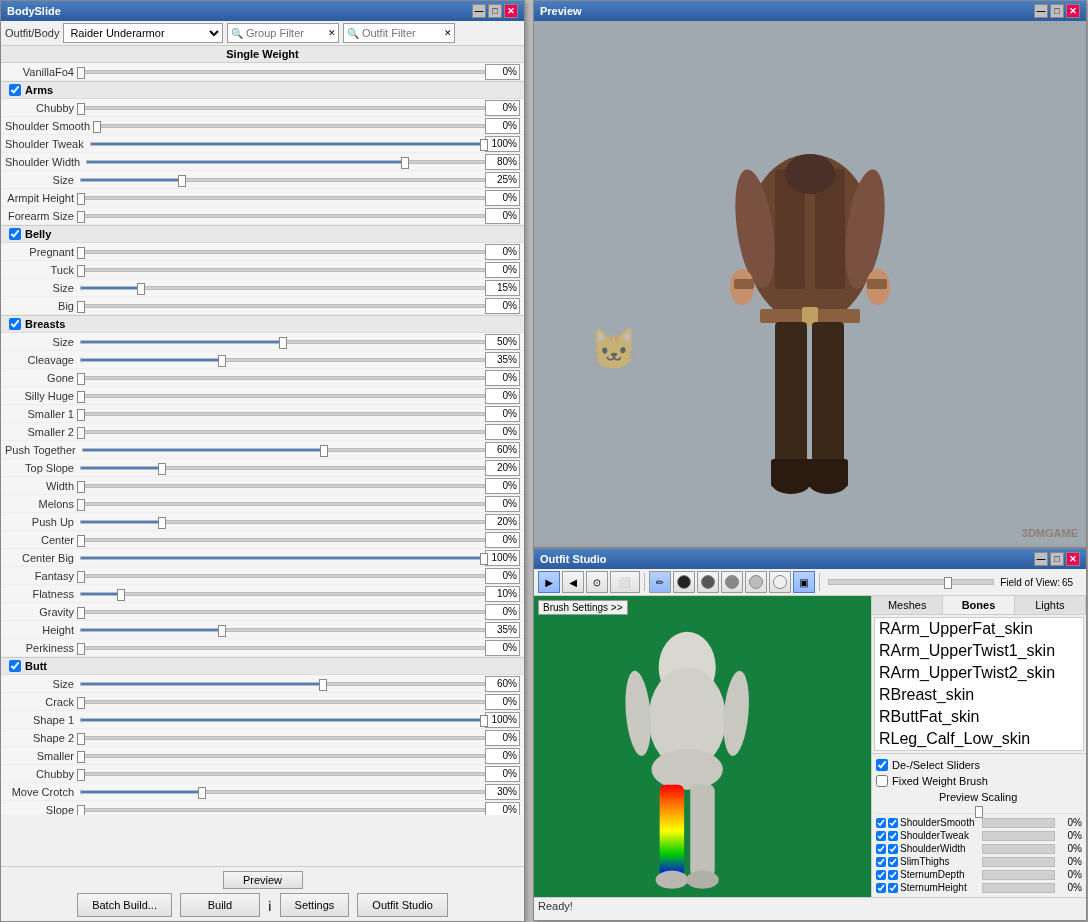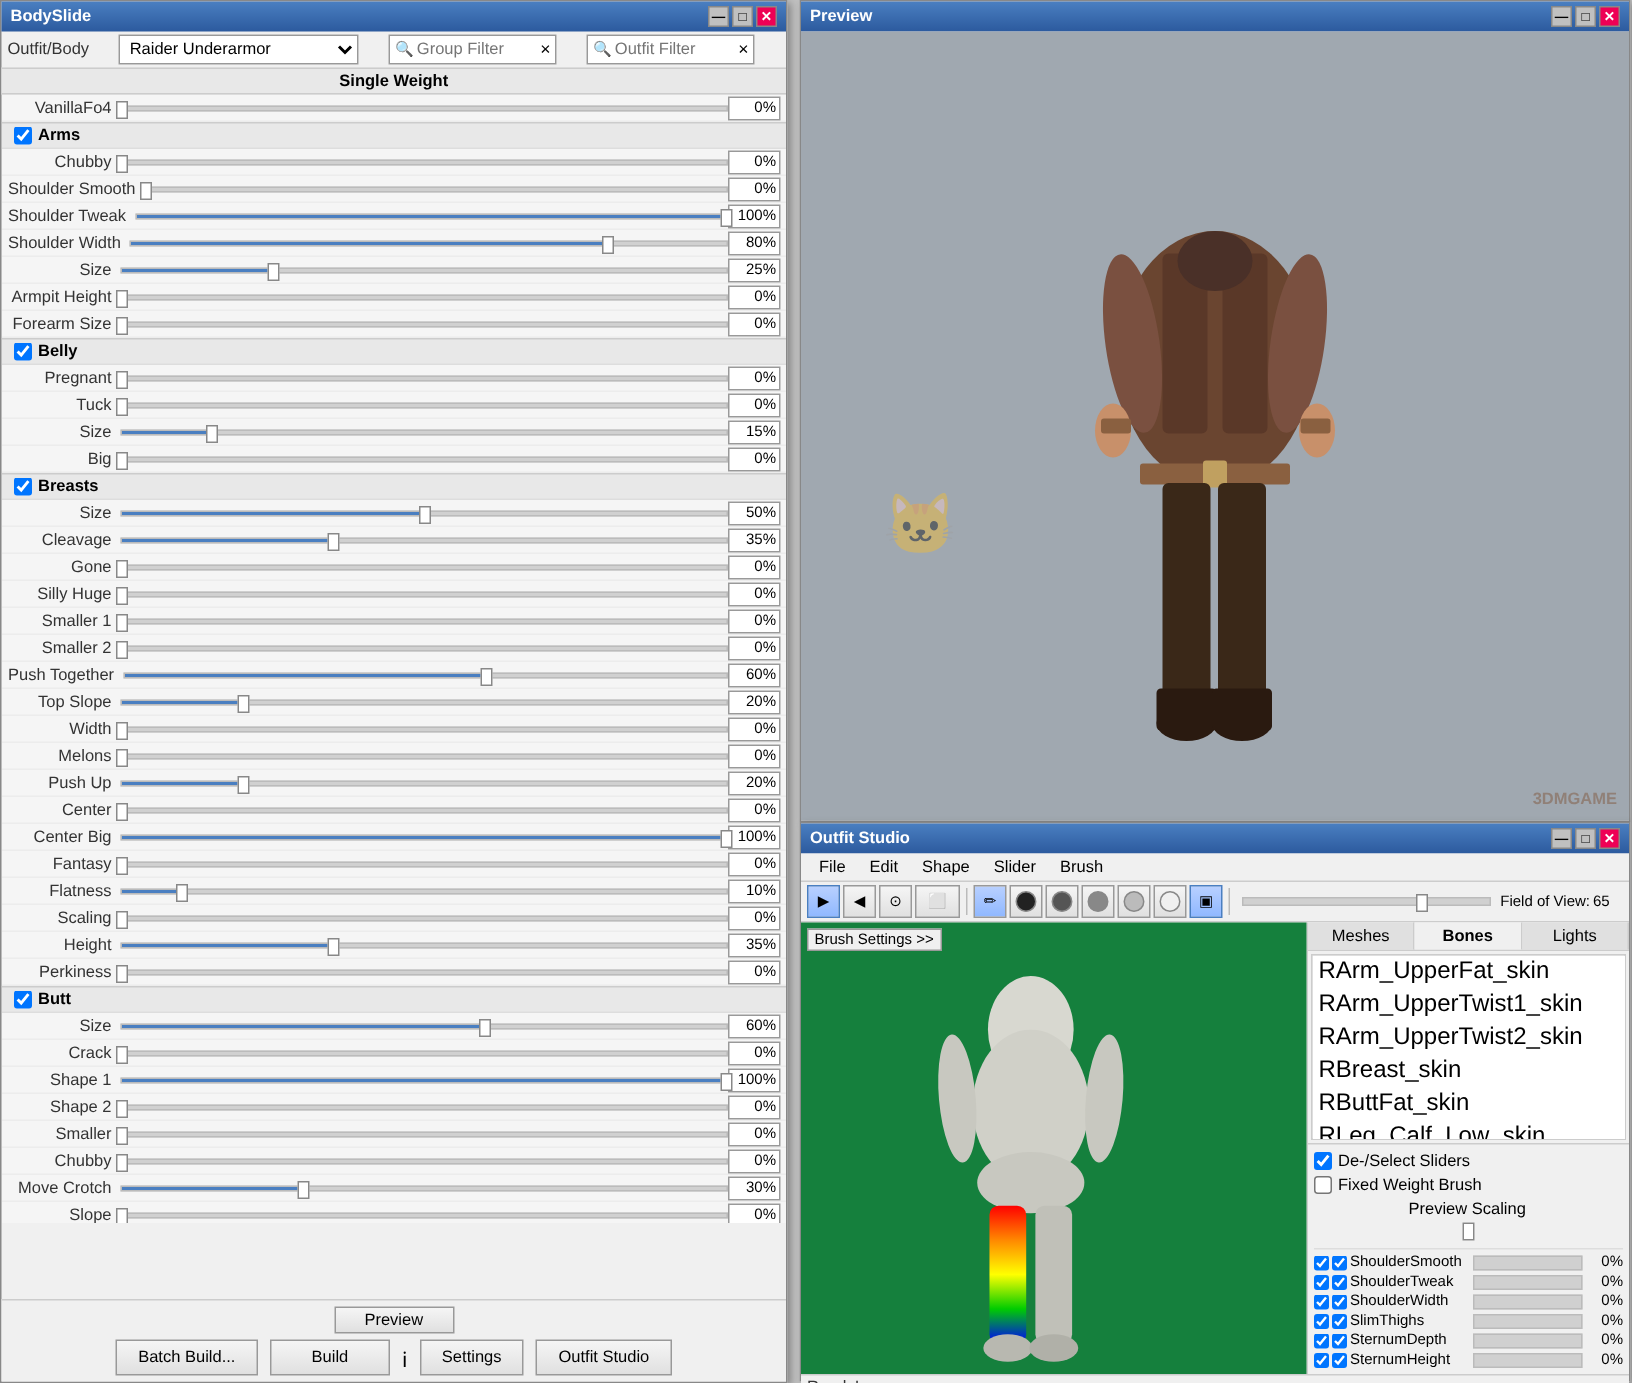--- a/index.html
+++ b/index.html
@@ -49,21 +49,21 @@
     #bodyslide {
       left: 0;
       top: 0;
       width: 525px;
       height: 922px;
     }
 
     .toolbar-row {
       display: flex;
       align-items: center;
-      gap: 20px;
+      gap: 4px;
       padding: 2px 4px;
     }
 
     .toolbar-row label {
       font-size: 11px;
       color: #333;
       min-width: 45px;
     }
 
     select, .dropdown {
@@ -691,21 +691,21 @@
     </div>
     <div class="slider-row">
       <div class="slider-label">Flatness</div>
       <div class="slider-track">
           <div class="slider-fill" style="width:10%"></div>
           <div class="slider-thumb" style="left:10%"></div>
         </div>
       <div class="slider-value-box">10%</div>
     </div>
     <div class="slider-row">
-      <div class="slider-label">Scaling</div>
+      <div class="slider-label">Gravity</div>
       <div class="slider-track">
           <div class="slider-fill" style="width:0%"></div>
           <div class="slider-thumb" style="left:0%"></div>
         </div>
       <div class="slider-value-box">0%</div>
     </div>
     <div class="slider-row">
       <div class="slider-label">Height</div>
       <div class="slider-track">
           <div class="slider-fill" style="width:35%"></div>
@@ -866,27 +866,20 @@
 <div class="window" id="outfit-studio">
   <div class="title-bar">
     <span>Outfit Studio</span>
     <div class="title-bar-buttons">
       <div class="title-btn">—</div>
       <div class="title-btn">□</div>
       <div class="title-btn close">✕</div>
     </div>
   </div>
 
-  <div class="os-menubar">
-    <span class="os-menu-item">File</span>
-    <span class="os-menu-item">Edit</span>
-    <span class="os-menu-item">Shape</span>
-    <span class="os-menu-item">Slider</span>
-    <span class="os-menu-item">Brush</span>
-  </div>
 
   <div class="os-toolbar">
     <div class="os-tool-btn active">▶</div>
     <div class="os-tool-btn">◀</div>
     <div class="os-tool-btn">⊙</div>
     <div class="os-tool-btn" style="width:30px;">⬜</div>
     <div class="separator"></div>
     <div class="os-tool-btn" style="background:linear-gradient(to bottom,#b8d0ff,#90b8ff);">✏</div>
     <div class="os-tool-btn">
         <span class="color-circle black"></span>
@@ -972,21 +965,21 @@
           <input type="checkbox" class="checkbox-small" style="">
           <span>Fixed Weight Brush</span>
         </div>
         <div class="os-slider-row">
           <span style="min-width:80px;font-size:11px;">Preview Scaling</span>
           <div style="flex:1;height:8px;background:#d0d0d0;border:1px solid #bbb;position:relative;">
             <div style="position:absolute;left:55%;width:8px;height:12px;background:white;border:1px solid #888;top:-2px;margin-left:-4px;"></div>
           </div>
         </div>
 
-        <div style="border-top:1px solid #ddd;margin-top:12px;padding-top:2px;">
+        <div style="border-top:1px solid #ddd;margin-top:2px;padding-top:2px;">
           <div class="os-slider-item">
             <input type="checkbox" checked="" style="width: 10px; height: 10px;">
             <input type="checkbox" checked="" style="width: 10px; height: 10px;">
             <span style="min-width:80px;font-size:10px;">ShoulderSmooth</span>
             <div class="mini-slider"></div>
             <span style="min-width:25px;text-align:right;font-size:10px;">0%</span>
           </div>
           <div class="os-slider-item">
             <input type="checkbox" checked="" style="width: 10px; height: 10px;">
             <input type="checkbox" checked="" style="width: 10px; height: 10px;">

